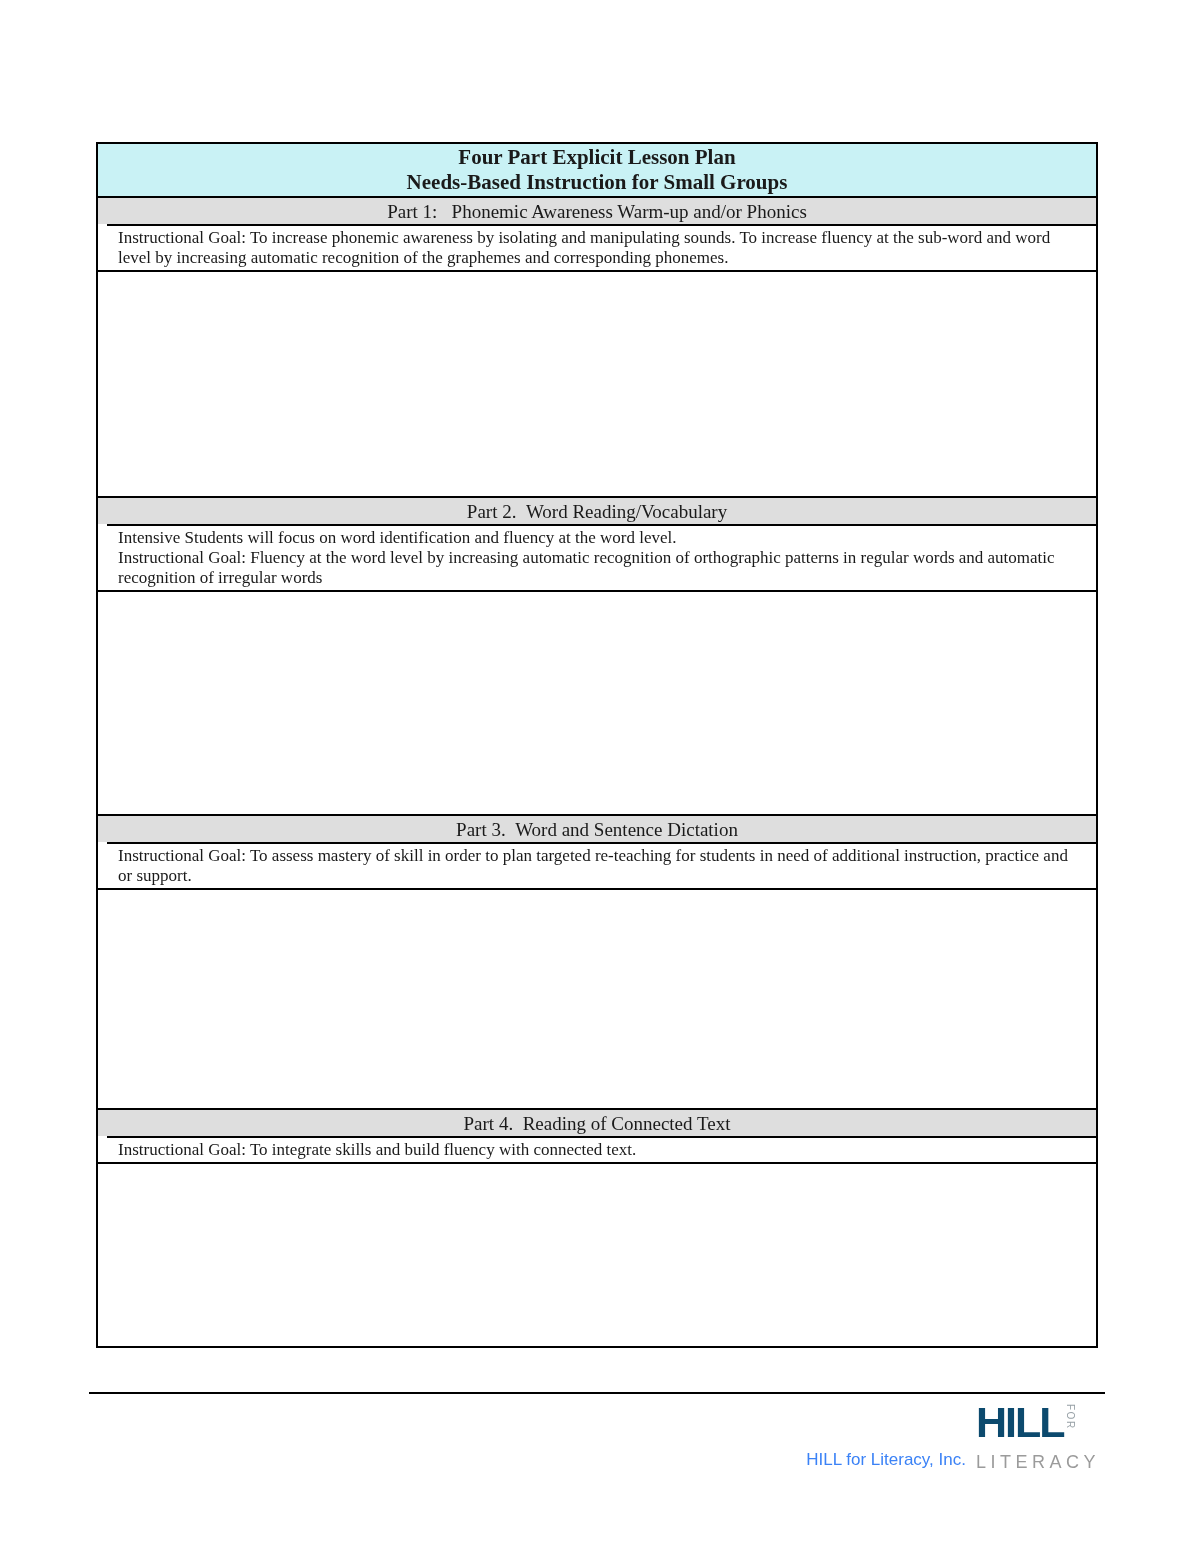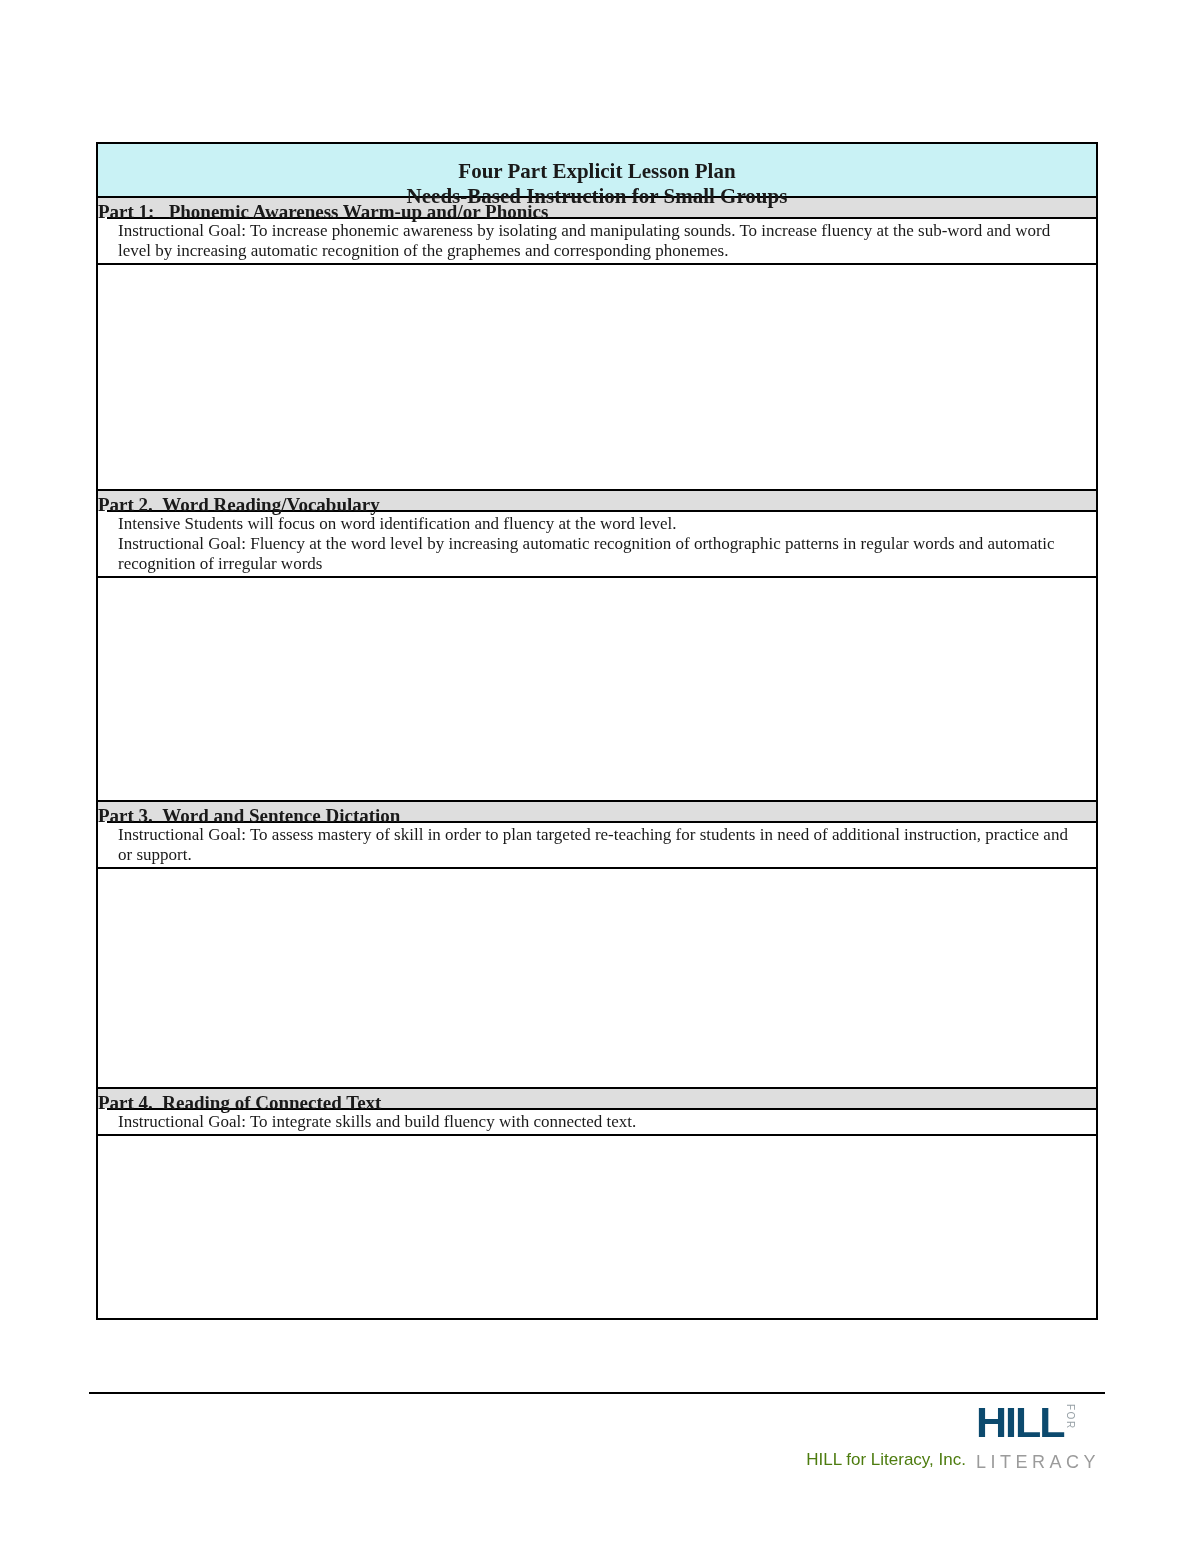--- a/index.html
+++ b/index.html
@@ -19,34 +19,35 @@
     border: 2px solid #000000;
     background: #ffffff;
   }
   .row { border-top: 2px solid #000000; }
   .row:first-child { border-top: none; }
 
   .title-band {
     background: #c9f2f5;
     height: 52px;
     text-align: center;
-    padding-top: 15px;
+    padding-top: 1px;
   }
   .title-band .t-line {
     font-weight: bold;
     font-size: 21px;
     line-height: 25px;
     white-space: pre-wrap;
   }
 
   .part-header {
     background: #dedede;
-    height: 21px;
+    height: 28px;
     line-height: 28px;
-    font-weight: bold;
+    text-align: center;
+    font-weight: normal;
     font-size: 19px;
     white-space: pre-wrap;
   }
 
   .goal-row {
     background: #ffffff;
     padding: 2px 10px 2px 11px;
     margin-left: 9px;
   }
   .goal-row .goal-line {
@@ -70,21 +71,21 @@
   .footer {
     position: absolute;
     right: 100px; top: 1402px;
     display: flex;
     align-items: flex-end;
     gap: 10px;
   }
   .footer-credit {
     font-family: "Liberation Sans", sans-serif;
     font-size: 17px;
-    color: #4d7c0f;
+    color: #3b82f6;
     padding-bottom: 3px;
     white-space: nowrap;
   }
   .logo { display: inline-block; }
   .logo-top { display: flex; align-items: flex-start; }
   .logo-hill {
     font-family: "Liberation Sans", sans-serif;
     font-weight: bold;
     font-size: 43px;
     line-height: 40px;

